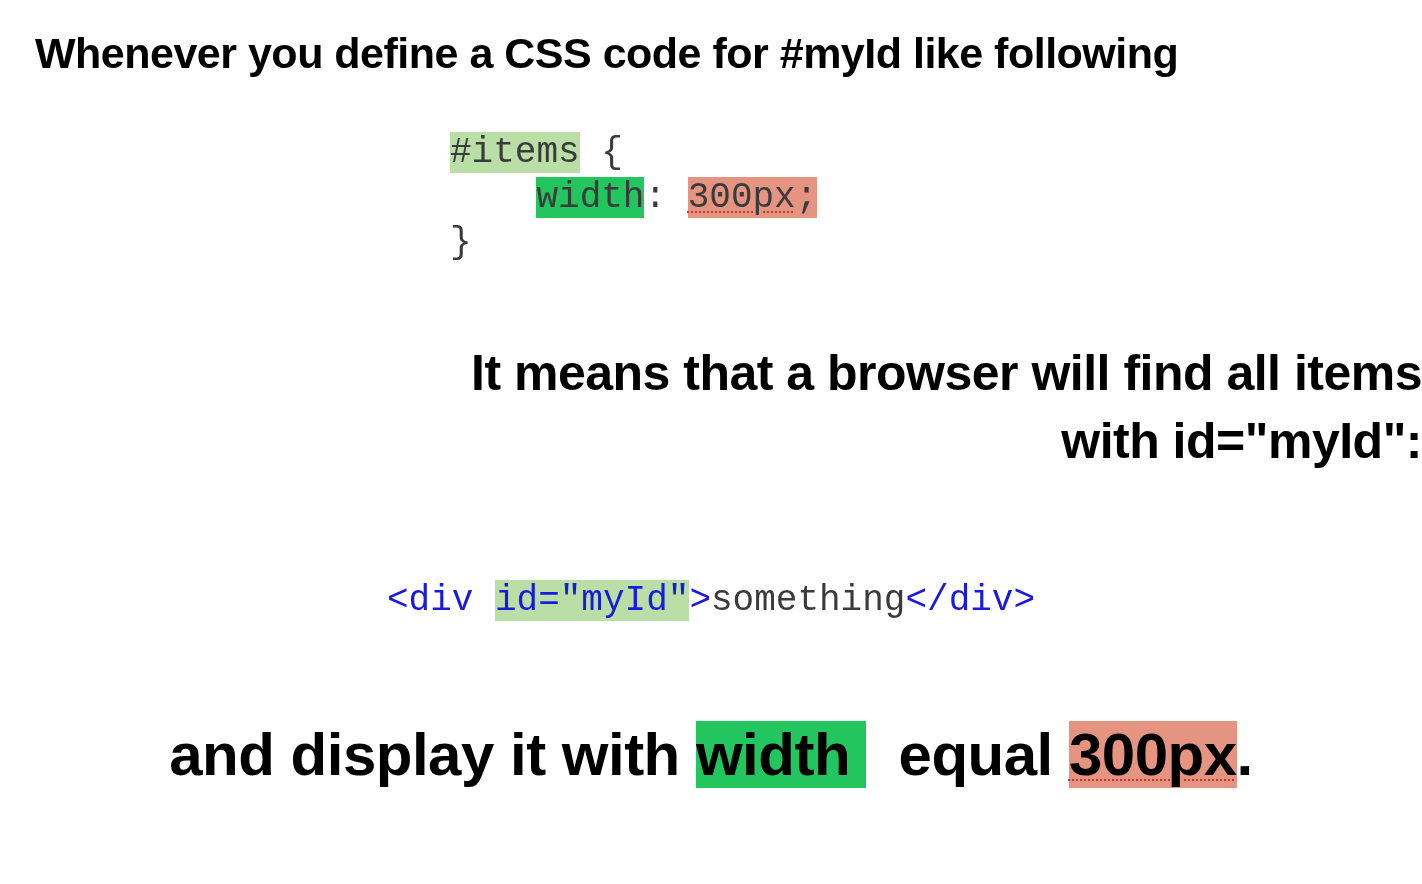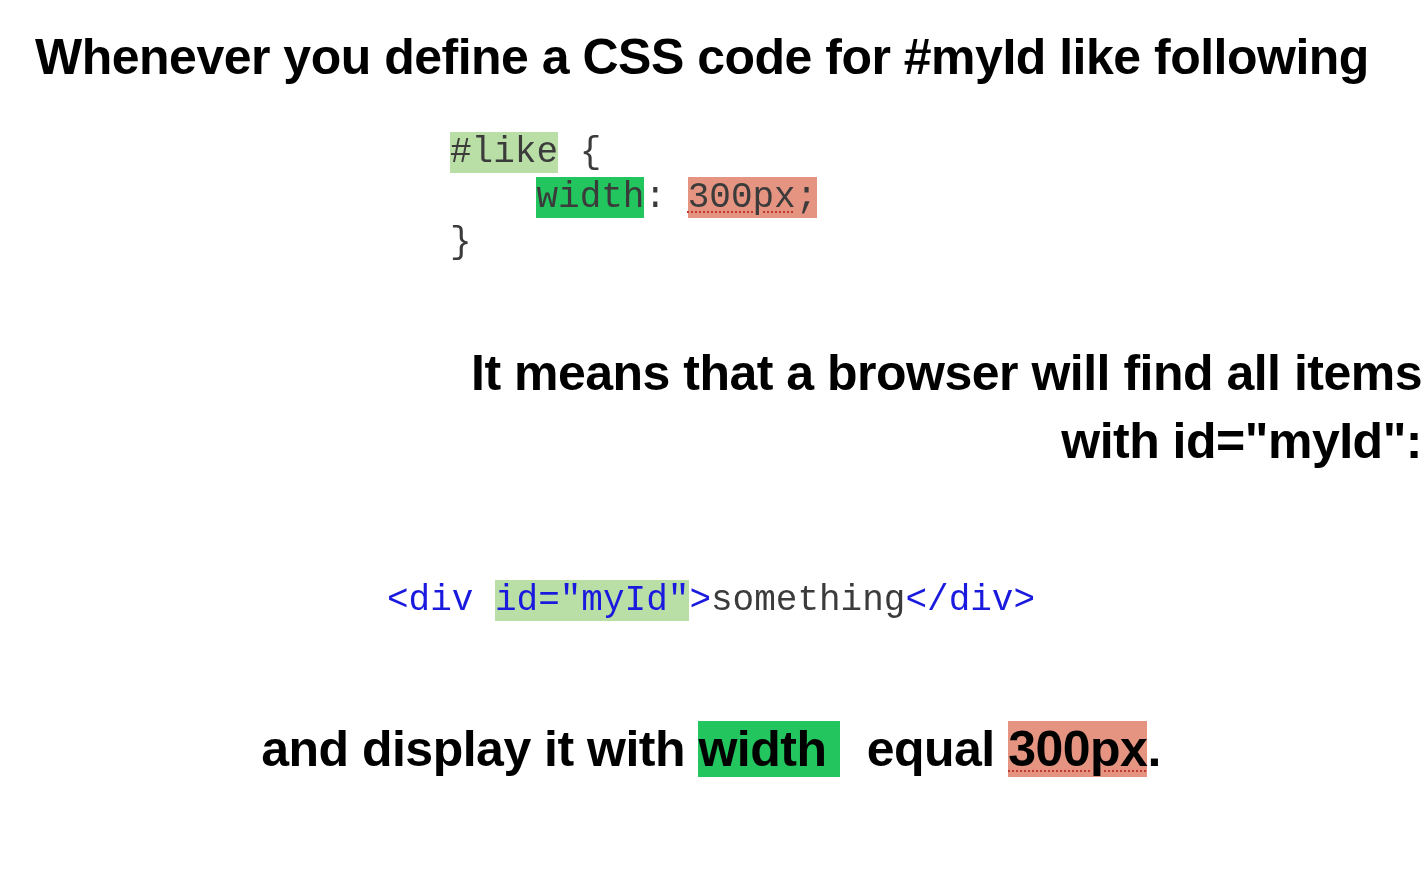--- a/index.html
+++ b/index.html
@@ -19,21 +19,21 @@
   .condensed {
     font-family: "Arial Narrow", "Helvetica Neue Condensed", "Liberation Sans Narrow", Arial, sans-serif;
     font-stretch: condensed;
     font-weight: 700;
     letter-spacing: -0.5px;
   }
   .heading-1 {
     position: absolute;
     left: 35px;
     top: 30px;
-    font-size: 50px;
+    font-size: 43px;
     line-height: 1.1;
   }
   .code-block-1 {
     position: absolute;
     left: 450px;
     top: 130px;
     font-family: Consolas, "Courier New", monospace;
     font-size: 36px;
     line-height: 1.25;
     color: #3b3b3b;
@@ -67,32 +67,32 @@
     color: #3b3b3b;
   }
   .tag-blue  { color: #1a1adf; }
   .attr-blue { color: #1a1adf; }
   .heading-3 {
     position: absolute;
     left: 0;
     right: 0;
     top: 720px;
     text-align: center;
-    font-size: 50px;
+    font-size: 60px;
   }
 </style>
 </head>
 <body>
 
 <div class="page">
 
   <div class="heading-1 condensed">Whenever you define a CSS code for #myId like following</div>
 
   <div class="code-block-1">
-    <div class="code-line"><span class="hl-green">#like</span><span> {</span></div>
+    <div class="code-line"><span class="hl-green">#items</span><span> {</span></div>
     <div class="code-line"><span>    </span><span class="hl-blue">width</span><span>: </span><span class="hl-red"><span class="spell">300px</span><span>;</span></span></div>
     <div class="code-line">}</div>
   </div>
 
   <div class="heading-2 condensed">
     <div>It means that a browser will find all items</div>
     <div>with id="myId":</div>
   </div>
 
   <div class="code-block-2">

